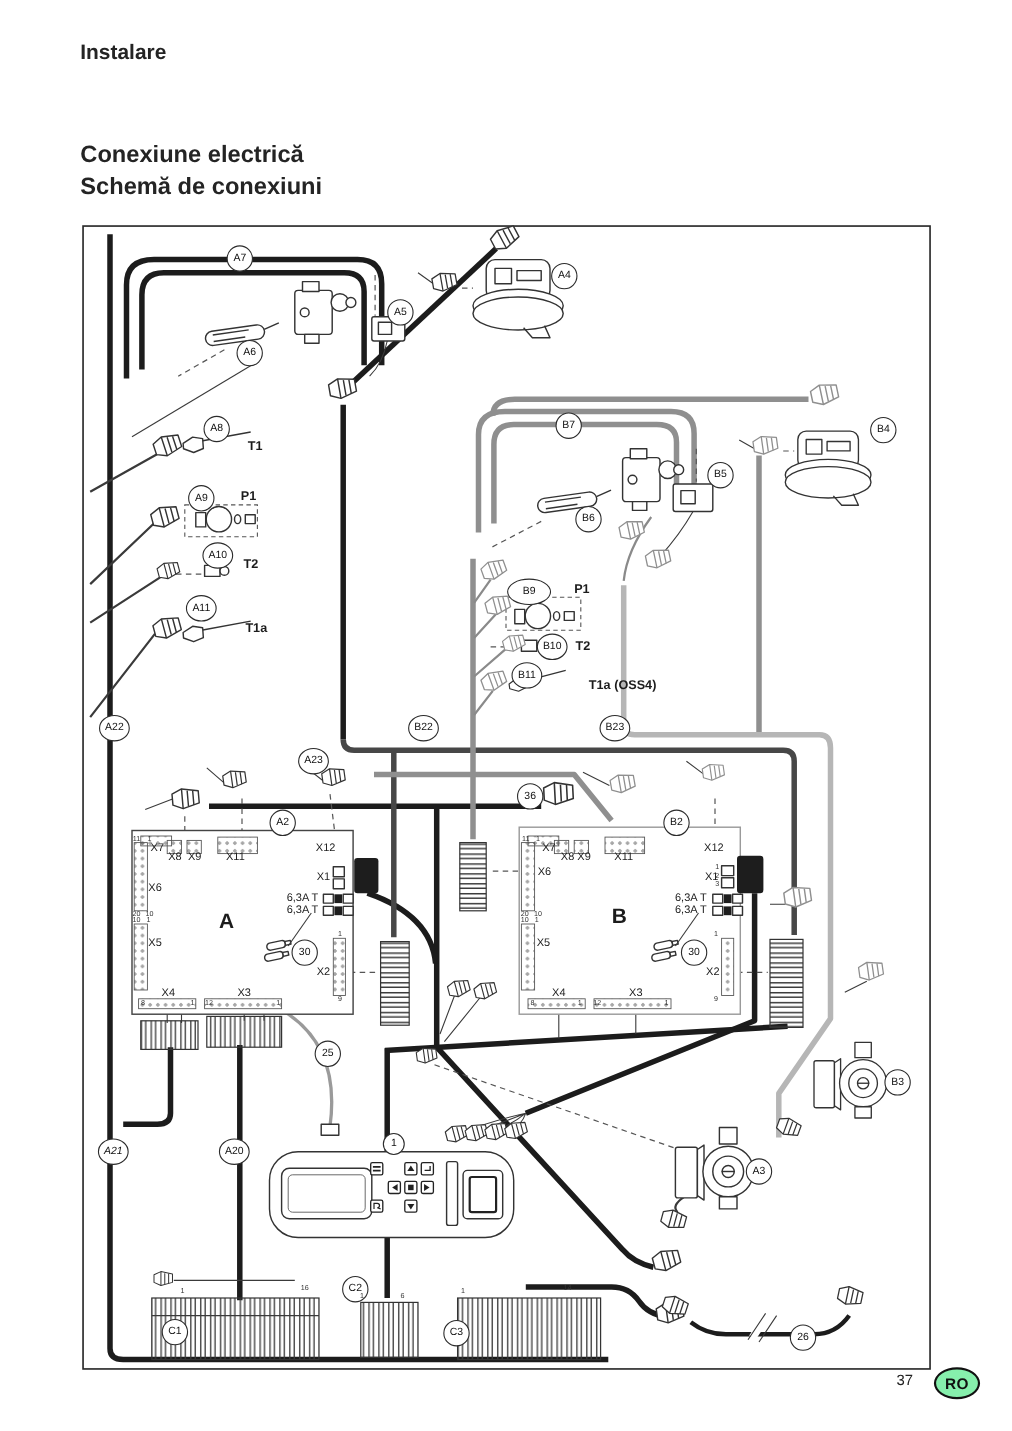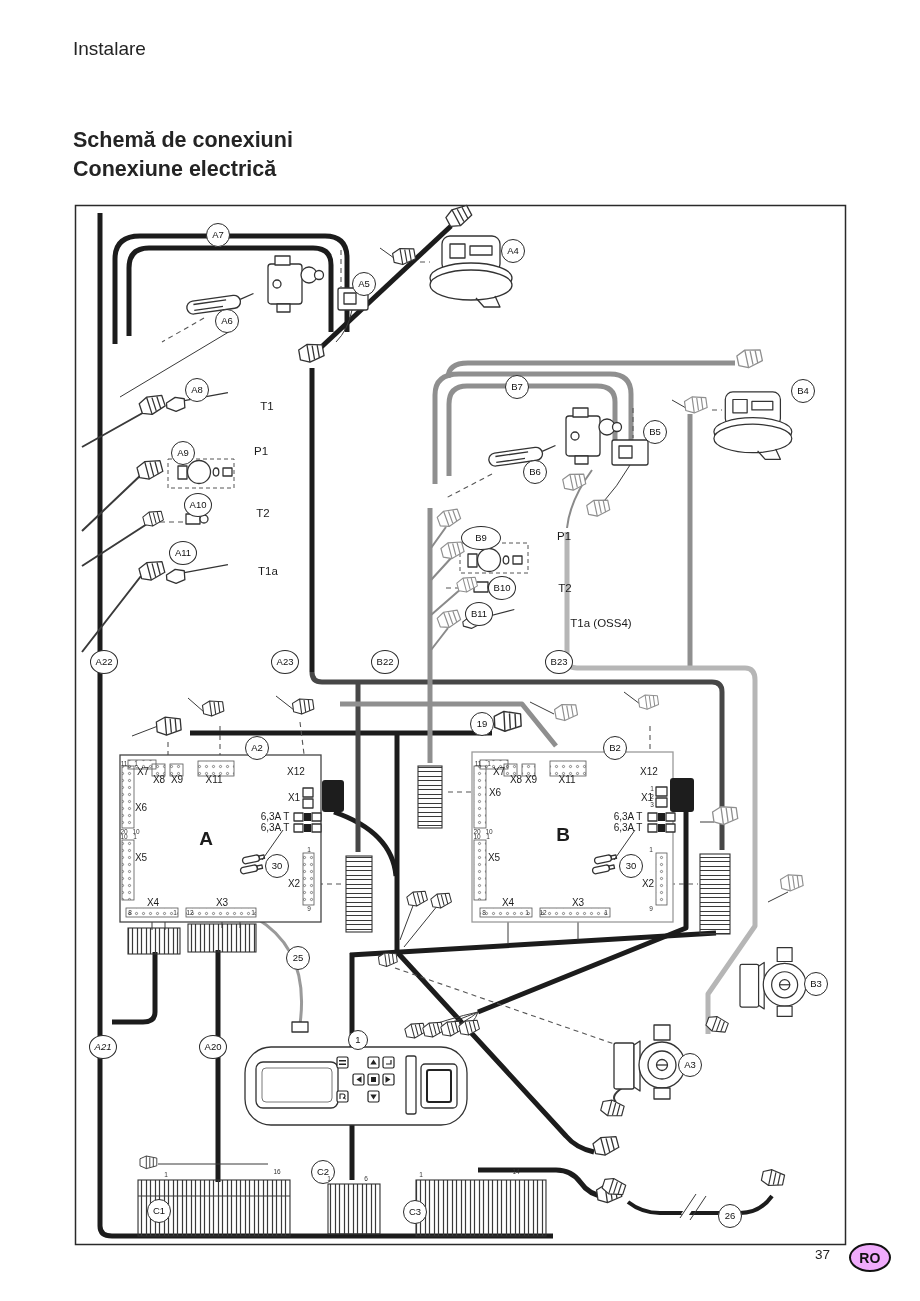--- a/index.html
+++ b/index.html
@@ -1,32 +1,32 @@
 <!DOCTYPE html>
 <html><head>
 <meta charset="utf-8">
 <style>
   html,body{margin:0;padding:0;background:#fff;}
   body{width:920px;height:1301px;position:relative;font-family:"Liberation Sans",sans-serif;color:#1f1f1f;overflow:hidden;}
-  .h1{position:absolute;left:73px;top:38px;font-size:19px;font-weight:normal;color:#242424;text-align:center;}
+  .h1{position:absolute;left:73px;top:38px;font-size:19px;font-weight:bold;color:#242424;text-align:center;}
   .h2{position:absolute;left:73px;top:126px;font-size:21.5px;font-weight:bold;color:#242424;line-height:1.35;}
   #art{position:absolute;left:0;top:0;width:920px;height:1301px;}
   #labels{position:absolute;left:0;top:0;width:920px;height:1301px;pointer-events:none;}
   .co{position:absolute;transform:translate(-50%,-50%);border:1.2px solid #2b2b2b;border-radius:50%;
       background:#fff;display:flex;align-items:center;justify-content:center;font-size:9.5px;color:#111;
       box-sizing:border-box;line-height:1;}
   .lb{position:absolute;transform:translate(-50%,-50%);white-space:nowrap;color:#1c1c1c;line-height:1;}
-  .lb.part{font-size:11.5px;font-weight:normal;margin-left:35px;}
+  .lb.part{font-size:11.5px;font-weight:bold;}
   .lb.conn{font-size:10px;}
   .lb.board{font-size:19px;font-weight:bold;}
   .lb.pin{font-size:6.5px;color:#333;}
   .footer{position:absolute;left:815px;top:1247px;font-size:13.5px;color:#222;}
   .ro{position:absolute;left:849px;top:1243px;width:42px;height:29px;border:2.2px solid #111;border-radius:50%;
       display:flex;align-items:center;justify-content:center;font-size:14px;font-weight:bold;letter-spacing:.3px;
-      box-sizing:border-box;color:#111;background:#f0abfc;}
+      box-sizing:border-box;color:#111;background:#86efac;}
   
   .k5{stroke:#1c1c1c;stroke-width:5;fill:none;stroke-linejoin:round;}
   .k4{stroke:#1c1c1c;stroke-width:4;fill:none;}
   .k5d{stroke:#474747;stroke-width:5;fill:none;stroke-linejoin:round;}
   .g5{stroke:#8f8f8f;stroke-width:5;fill:none;stroke-linejoin:round;}
   .l5{stroke:#b6b6b6;stroke-width:5;fill:none;stroke-linejoin:round;}
   .w1{stroke:#3a3a3a;stroke-width:1;fill:none;}
   .w2{stroke:#3a3a3a;stroke-width:2;fill:none;}
   .wg{stroke:#8a8a8a;stroke-width:2;fill:none;}
   .rb{stroke:#9a9a9a;stroke-width:3;fill:none;}
@@ -39,22 +39,22 @@
   .teethv{stroke:#333;stroke-width:1.1;fill:url(#ptv);}
   .blk{fill:#1d1d1d;stroke:none;}
   .btn{stroke:#222;stroke-width:1.2;fill:#fff;}
   .gl{fill:#222;stroke:none;}
 </style>
 </head>
 <body>
 
 <div class="h1">Instalare</div>
 <div class="h2">
+  <div>Conexiune electrică</div>
   <div>Schemă de conexiuni</div>
-  <div>Conexiune electrică</div>
 </div>
 
 <svg id="art" viewBox="0 0 920 1301" xmlns="http://www.w3.org/2000/svg">
 <defs>
   <pattern id="pt" width="9" height="12" patternUnits="userSpaceOnUse">
     <path d="M2.5 0V12M6.5 0V12" stroke="#3a3a3a" stroke-width="1.2"></path>
   </pattern>
   <pattern id="ptv" width="12" height="9" patternUnits="userSpaceOnUse">
     <path d="M0 2.5H12M0 6.5H12" stroke="#3a3a3a" stroke-width="1.2"></path>
   </pattern>
@@ -389,24 +389,24 @@
     <div class="co" style="width: 28px; height: 24px; left: 198px; top: 505px;">A10</div>
     <div class="co" style="width: 28px; height: 24px; left: 183px; top: 553px;">A11</div>
     <div class="co" style="width: 24px; height: 24px; left: 517px; top: 387px;">B7</div>
     <div class="co" style="width: 24px; height: 24px; left: 803px; top: 391px;">B4</div>
     <div class="co" style="width: 24px; height: 24px; left: 655px; top: 432px;">B5</div>
     <div class="co" style="width: 24px; height: 24px; left: 535px; top: 472px;">B6</div>
     <div class="co" style="width: 40px; height: 24px; left: 481px; top: 538px;">B9</div>
     <div class="co" style="width: 28px; height: 24px; left: 502px; top: 588px;">B10</div>
     <div class="co" style="width: 28px; height: 24px; left: 479px; top: 614px;">B11</div>
     <div class="co" style="width: 28px; height: 24px; left: 104px; top: 662px;">A22</div>
-    <div class="co" style="width: 28px; height: 24px; left: 285px; top: 662px;">A23</div>
+    <div class="co" style="width: 28px; height: 24px; left: 285px; top: 692px;">A23</div>
     <div class="co" style="width: 28px; height: 24px; left: 385px; top: 662px;">B22</div>
     <div class="co" style="width: 28px; height: 24px; left: 559px; top: 662px;">B23</div>
-    <div class="co" style="width: 24px; height: 24px; left: 482px; top: 724px;">19</div>
+    <div class="co" style="width: 24px; height: 24px; left: 482px; top: 724px;">36</div>
     <div class="co" style="width: 24px; height: 24px; left: 257px; top: 748px;">A2</div>
     <div class="co" style="width: 24px; height: 24px; left: 615px; top: 748px;">B2</div>
     <div class="co" style="width: 24px; height: 24px; left: 277px; top: 866px;">30</div>
     <div class="co" style="width: 24px; height: 24px; left: 631px; top: 866px;">30</div>
     <div class="co" style="width: 24px; height: 24px; left: 298px; top: 958px;">25</div>
     <div class="co" style="width: 28px; height: 24px; left: 103px; top: 1047px; font-style: italic;">A21</div>
     <div class="co" style="width: 28px; height: 24px; left: 213px; top: 1047px;">A20</div>
     <div class="co" style="width: 20px; height: 20px; left: 358px; top: 1040px;">1</div>
     <div class="co" style="width: 24px; height: 24px; left: 690px; top: 1065px;">A3</div>
     <div class="co" style="width: 24px; height: 24px; left: 816px; top: 984px;">B3</div>

